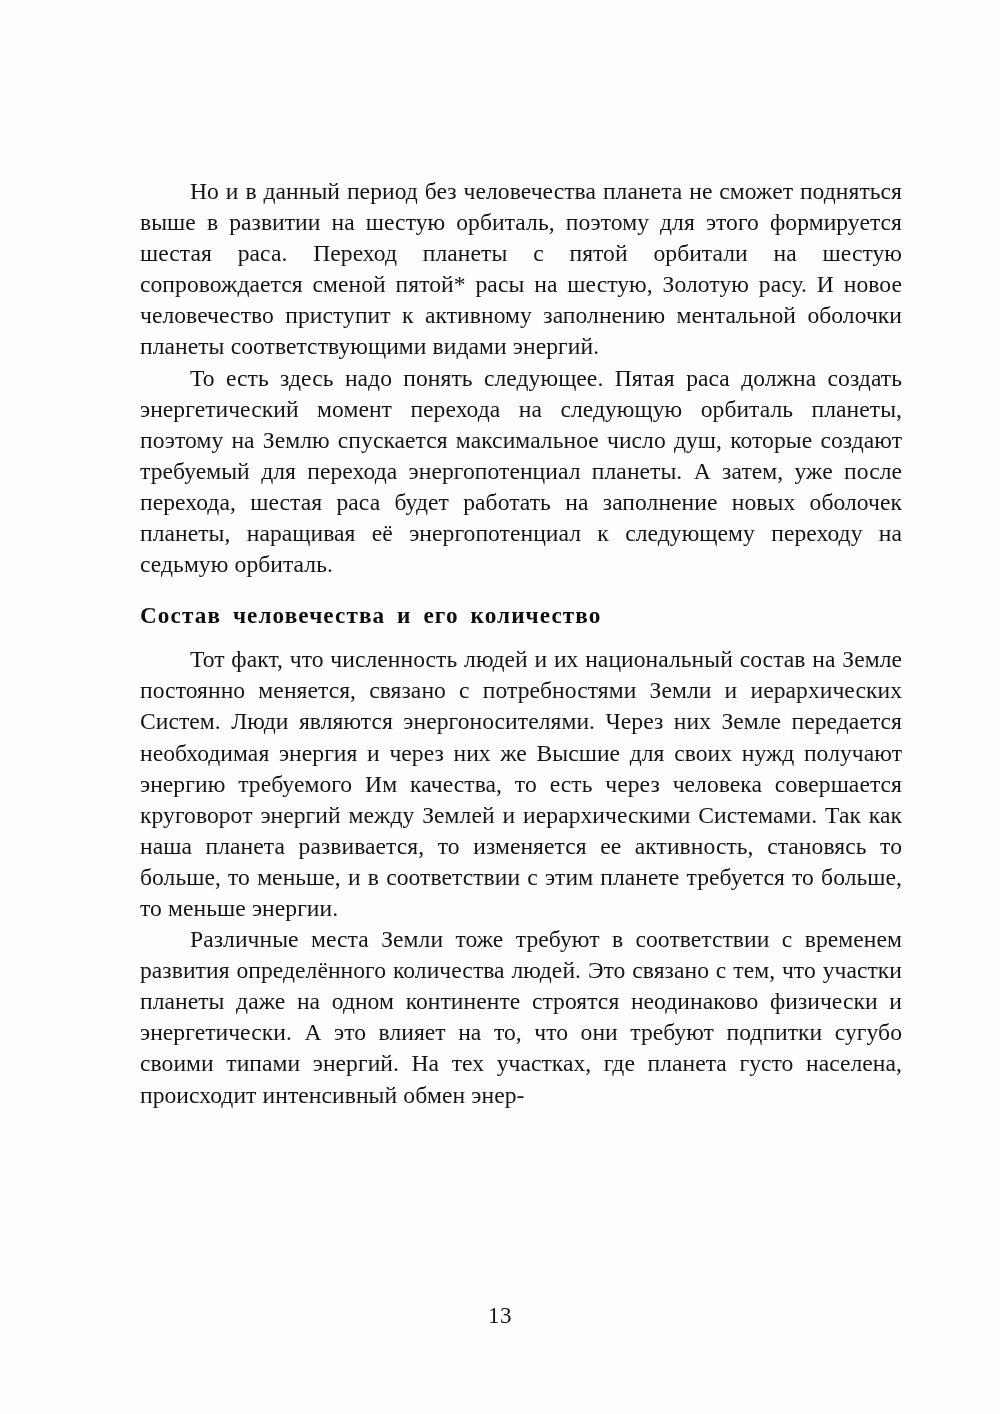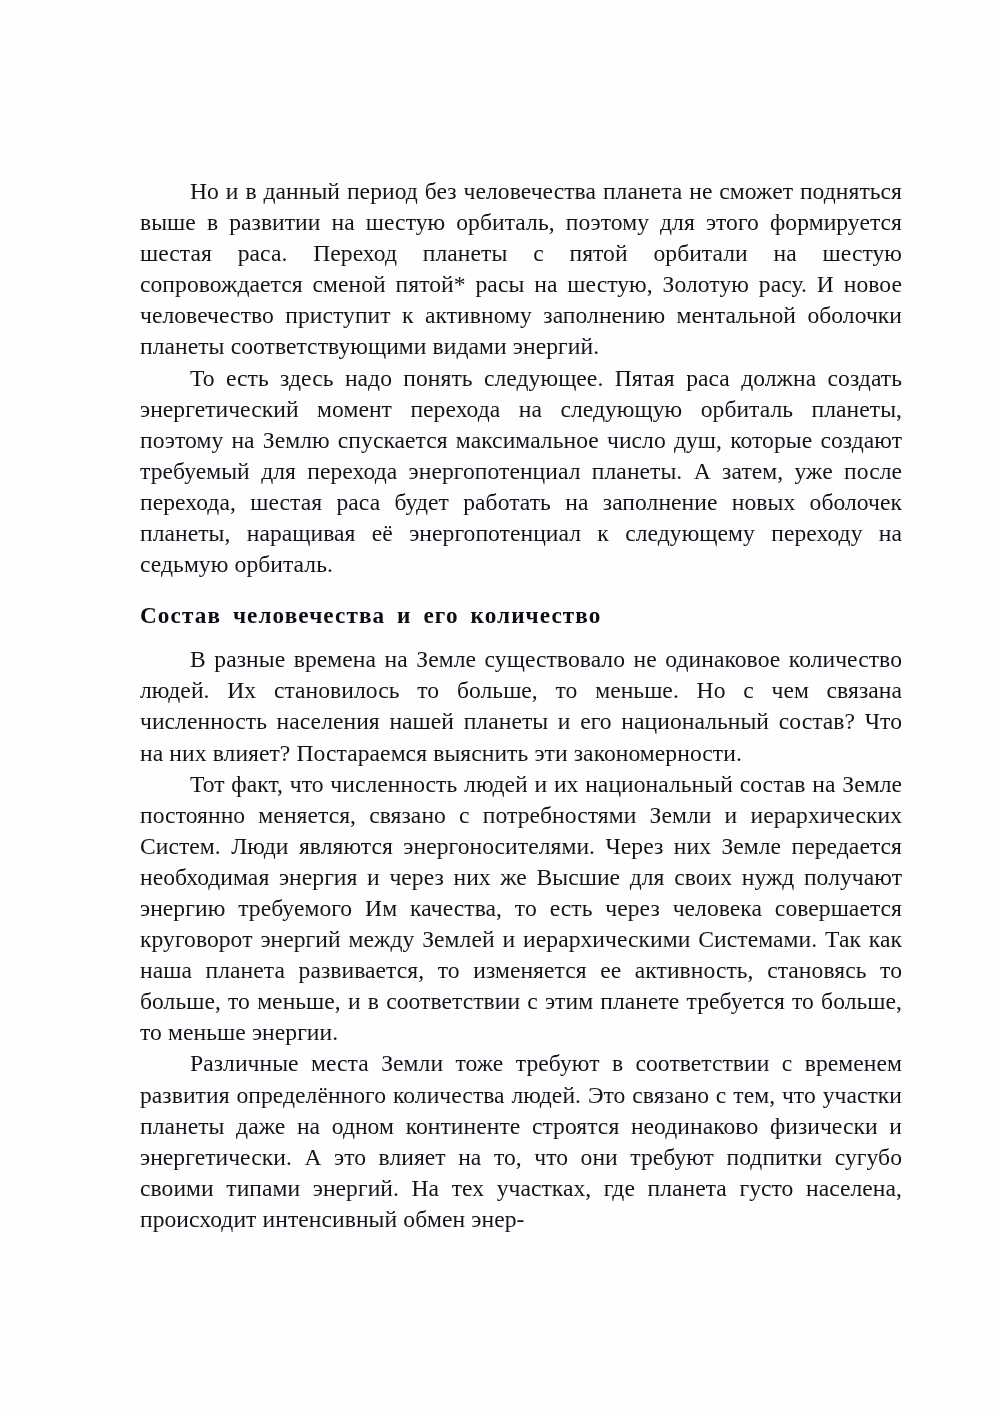--- a/index.html
+++ b/index.html
@@ -75,22 +75,22 @@
 <div class="page">
 
   <div class="text-column">
 
     <p class="para">Но и в данный период без человечества планета не сможет подняться выше в развитии на шестую орбиталь, поэтому для этого формируется шестая раса. Переход планеты с пятой орбитали на шестую сопровождается сменой пятой* расы на шестую, Золотую расу. И новое человечество приступит к активному заполнению ментальной оболочки планеты соответствующими видами энергий.</p>
 
     <p class="para">То есть здесь надо понять следующее. Пятая раса должна создать энергетический момент перехода на следующую орбиталь планеты, поэтому на Землю спускается максимальное число душ, которые создают требуемый для перехода энергопотенциал планеты. А затем, уже после перехода, шестая раса будет работать на заполнение новых оболочек планеты, наращивая её энергопотенциал к следующему переходу на седьмую орбиталь.</p>
 
     <h2 class="section-heading">Состав человечества и его количество</h2>
 
-    <p class="para">В разные времена на Земле существовало не одинаковое количество людей. Их становилось то больше, то меньше. Но с чем связана численность населения нашей планеты и его национальный состав? Что на них влияет? Постараемся выяснить эти закономерности.</p>
 
     <p class="para">Тот факт, что численность людей и их национальный состав на Земле постоянно меняется, связано с потребностями Земли и иерархических Систем. Люди являются энергоносителями. Через них Земле передается необходимая энергия и через них же Высшие для своих нужд получают энергию требуемого Им качества, то есть через человека совершается круговорот энергий между Землей и иерархическими Системами. Так как наша планета развивается, то изменяется ее активность, становясь то больше, то меньше, и в соответствии с этим планете требуется то больше, то меньше энергии.</p>
 
     <p class="para">Различные места Земли тоже требуют в соответствии с временем развития определённого количества людей. Это связано с тем, что участки планеты даже на одном континенте строятся неодинаково физически и энергетически. А это влияет на то, что они требуют подпитки сугубо своими типами энергий. На тех участках, где планета густо населена, происходит интенсивный обмен энер-</p>
 
   </div>
 
+  <div class="folio">13</div>
 
 </div>
 
 </body></html>

